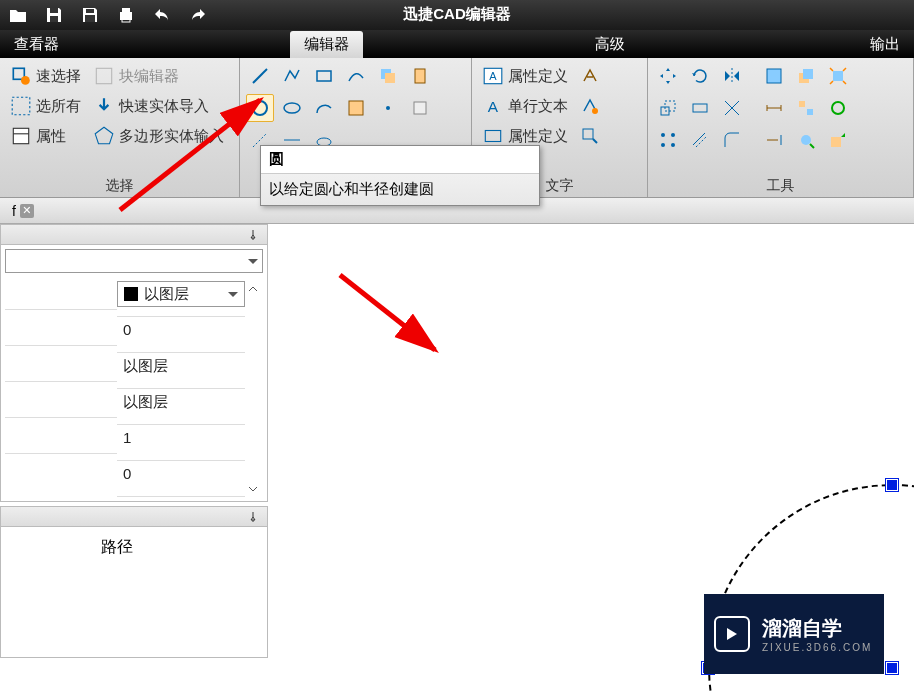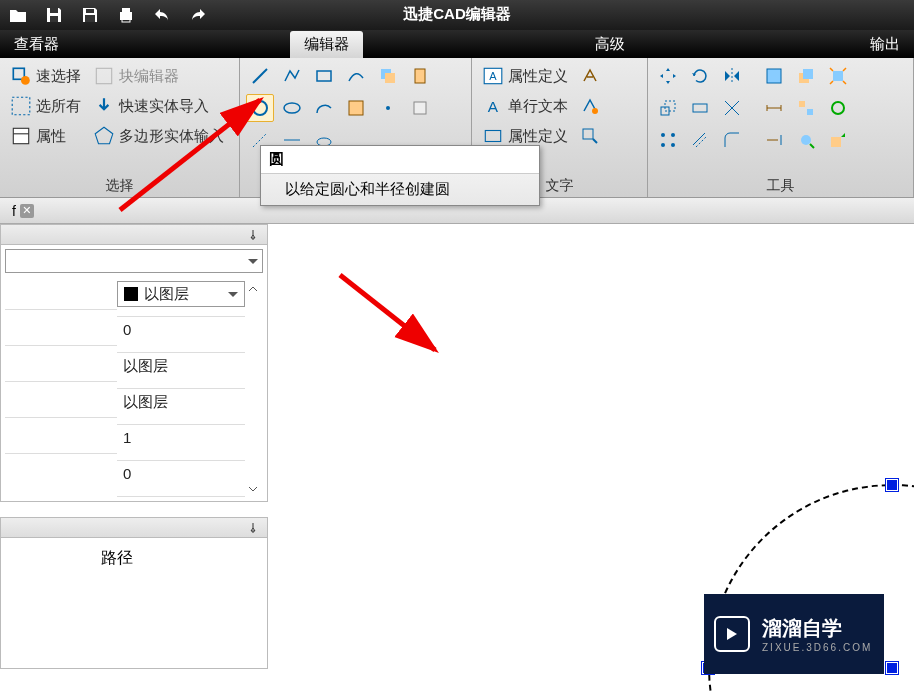--- a/index.html
+++ b/index.html
@@ -230,21 +230,21 @@
       padding: 2px 6px;
       background: #fff;
       height: 26px;
     }
     .layer-swatch {
       width: 14px;
       height: 14px;
       background: #000;
     }
     .tree-panel {
-      margin-top: 15px;
+      margin-top: 4px;
     }
     .tree-body {
       padding: 10px;
       height: 130px;
     }
     .canvas-area {
       flex: 1;
       background: #fff;
       position: relative;
     }
@@ -259,21 +259,21 @@
       z-index: 100;
     }
     .tooltip-title {
       background: #fff;
       padding: 4px 8px;
       font-weight: bold;
       font-size: 15px;
       border-bottom: 1px solid #ccc;
     }
     .tooltip-desc {
-      padding: 6px 24px;
+      padding: 6px 8px;
       font-size: 15px;
     }
     .dashed-circle {
       position: absolute;
       left: 440px;
       top: 260px;
       width: 368px;
       height: 368px;
       border: 2px dashed #000;
       border-radius: 50%;

